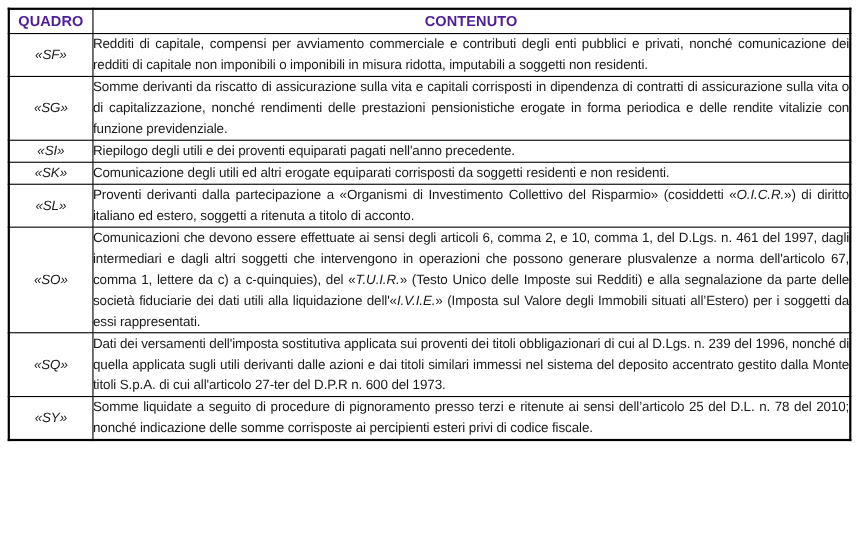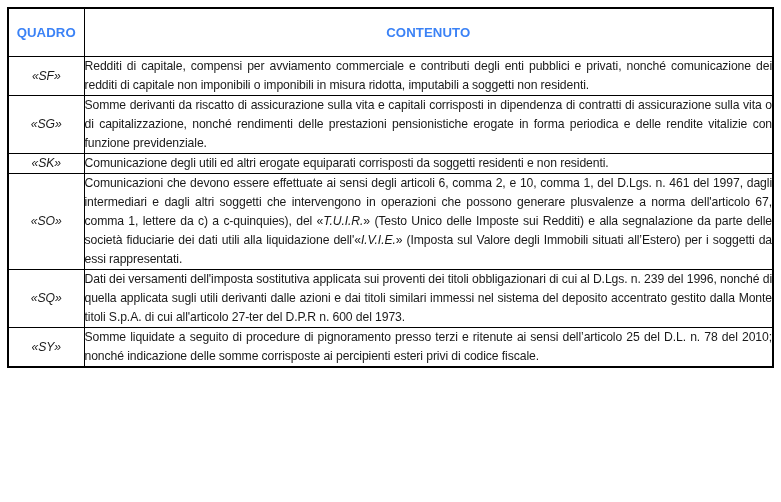--- a/index.html
+++ b/index.html
@@ -20,24 +20,24 @@
     table-layout: fixed;
     width: 767px;
     border: 2px solid #000000;
   }
   table.quadri col.col-quadro  { width: 76px; }
   table.quadri th {
     border: 1px solid #000000;
     font-size: 13.2px;
     font-weight: bold;
     line-height: 19px;
-    padding: 14px 2px;
+    padding: 1px 2px;
     text-align: center;
     letter-spacing: 0.1px;
-    color: #3b82f6;
+    color: #4c1d95;
   }
   table.quadri td {
     border: 1px solid #000000;
     font-size: 12.2px;
     line-height: 19px;
     letter-spacing: -0.1px;
     vertical-align: middle;
     color: #1a1a1a;
   }
   td.code {
@@ -69,22 +69,30 @@
   <tbody>
       <tr>
         <td class="code">«SF»</td>
         <td class="content">Redditi di capitale, compensi per avviamento commerciale e contributi degli enti pubblici e privati, nonché comunicazione dei redditi di capitale non imponibili o imponibili in misura ridotta, imputabili a soggetti non residenti.</td>
       </tr>
       <tr>
         <td class="code">«SG»</td>
         <td class="content">Somme derivanti da riscatto di assicurazione sulla vita e capitali corrisposti in dipendenza di contratti di assicurazione sulla vita o di capitalizzazione, nonché rendimenti delle prestazioni pensionistiche erogate in forma periodica e delle rendite vitalizie con funzione previdenziale.</td>
       </tr>
       <tr>
+        <td class="code">«SI»</td>
+        <td class="content">Riepilogo degli utili e dei proventi equiparati pagati nell'anno precedente.</td>
+      </tr>
+      <tr>
         <td class="code">«SK»</td>
         <td class="content">Comunicazione degli utili ed altri erogate equiparati corrisposti da soggetti residenti e non residenti.</td>
+      </tr>
+      <tr>
+        <td class="code">«SL»</td>
+        <td class="content">Proventi derivanti dalla partecipazione a «Organismi di Investimento Collettivo del Risparmio» (cosiddetti «<i>O.I.C.R.</i>») di diritto italiano ed estero, soggetti a ritenuta a titolo di acconto.</td>
       </tr>
       <tr>
         <td class="code">«SO»</td>
         <td class="content">Comunicazioni che devono essere effettuate ai sensi degli articoli 6, comma 2, e 10, comma 1, del D.Lgs. n. 461 del 1997, dagli intermediari e dagli altri soggetti che intervengono in operazioni che possono generare plusvalenze a norma dell'articolo 67, comma 1, lettere da c) a c-quinquies), del «<i>T.U.I.R.</i>» (Testo Unico delle Imposte sui Redditi) e alla segnalazione da parte delle società fiduciarie dei dati utili alla liquidazione dell'«<i>I.V.I.E.</i>» (Imposta sul Valore degli Immobili situati all’Estero) per i soggetti da essi rappresentati.</td>
       </tr>
       <tr>
         <td class="code">«SQ»</td>
         <td class="content">Dati dei versamenti dell'imposta sostitutiva applicata sui proventi dei titoli obbligazionari di cui al D.Lgs. n. 239 del 1996, nonché di quella applicata sugli utili derivanti dalle azioni e dai titoli similari immessi nel sistema del deposito accentrato gestito dalla Monte titoli S.p.A. di cui all'articolo 27-ter del D.P.R n. 600 del 1973.</td>
       </tr>
       <tr>

